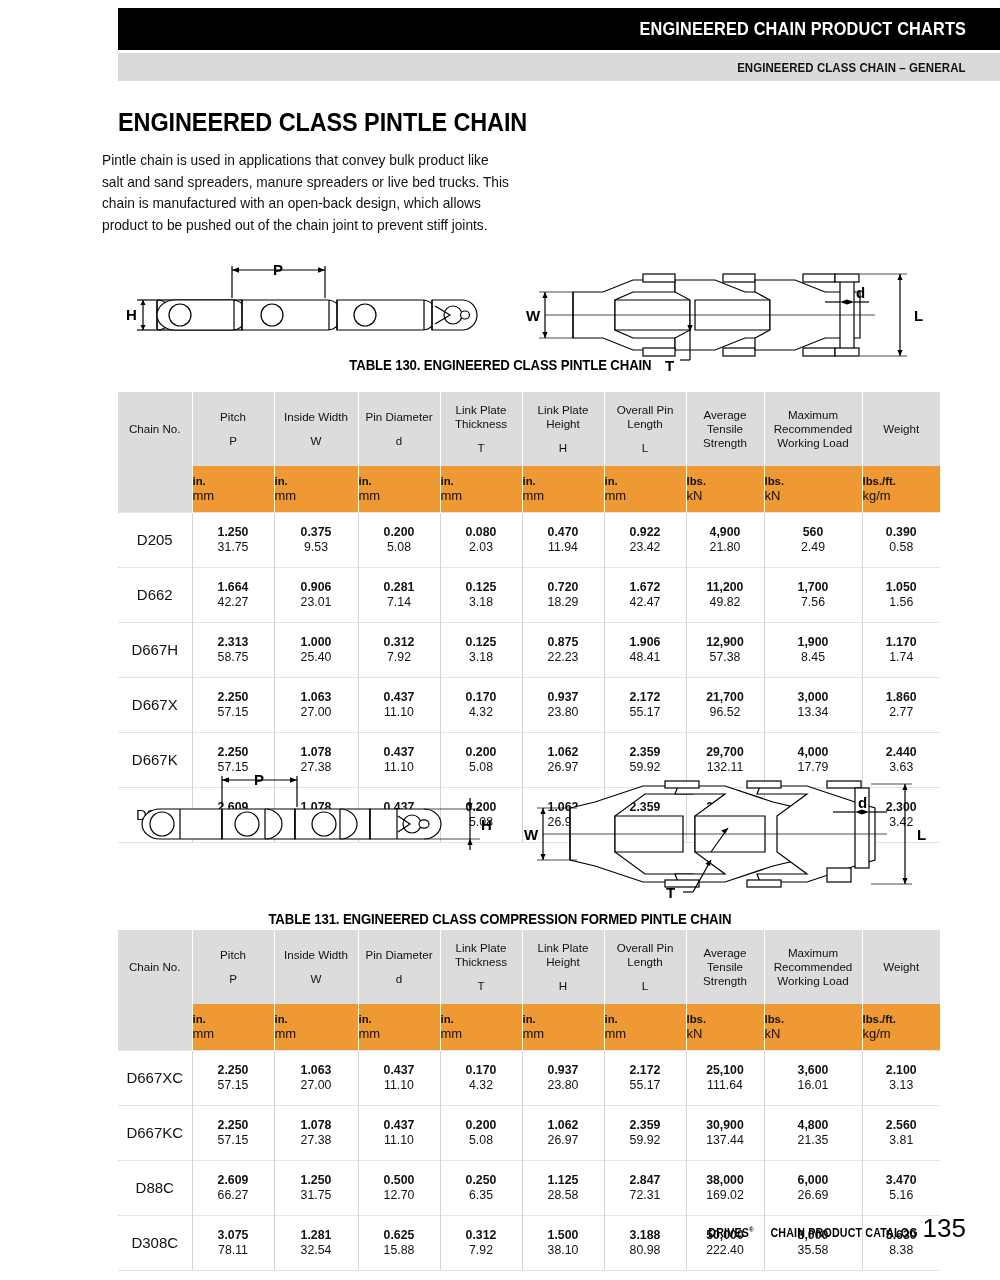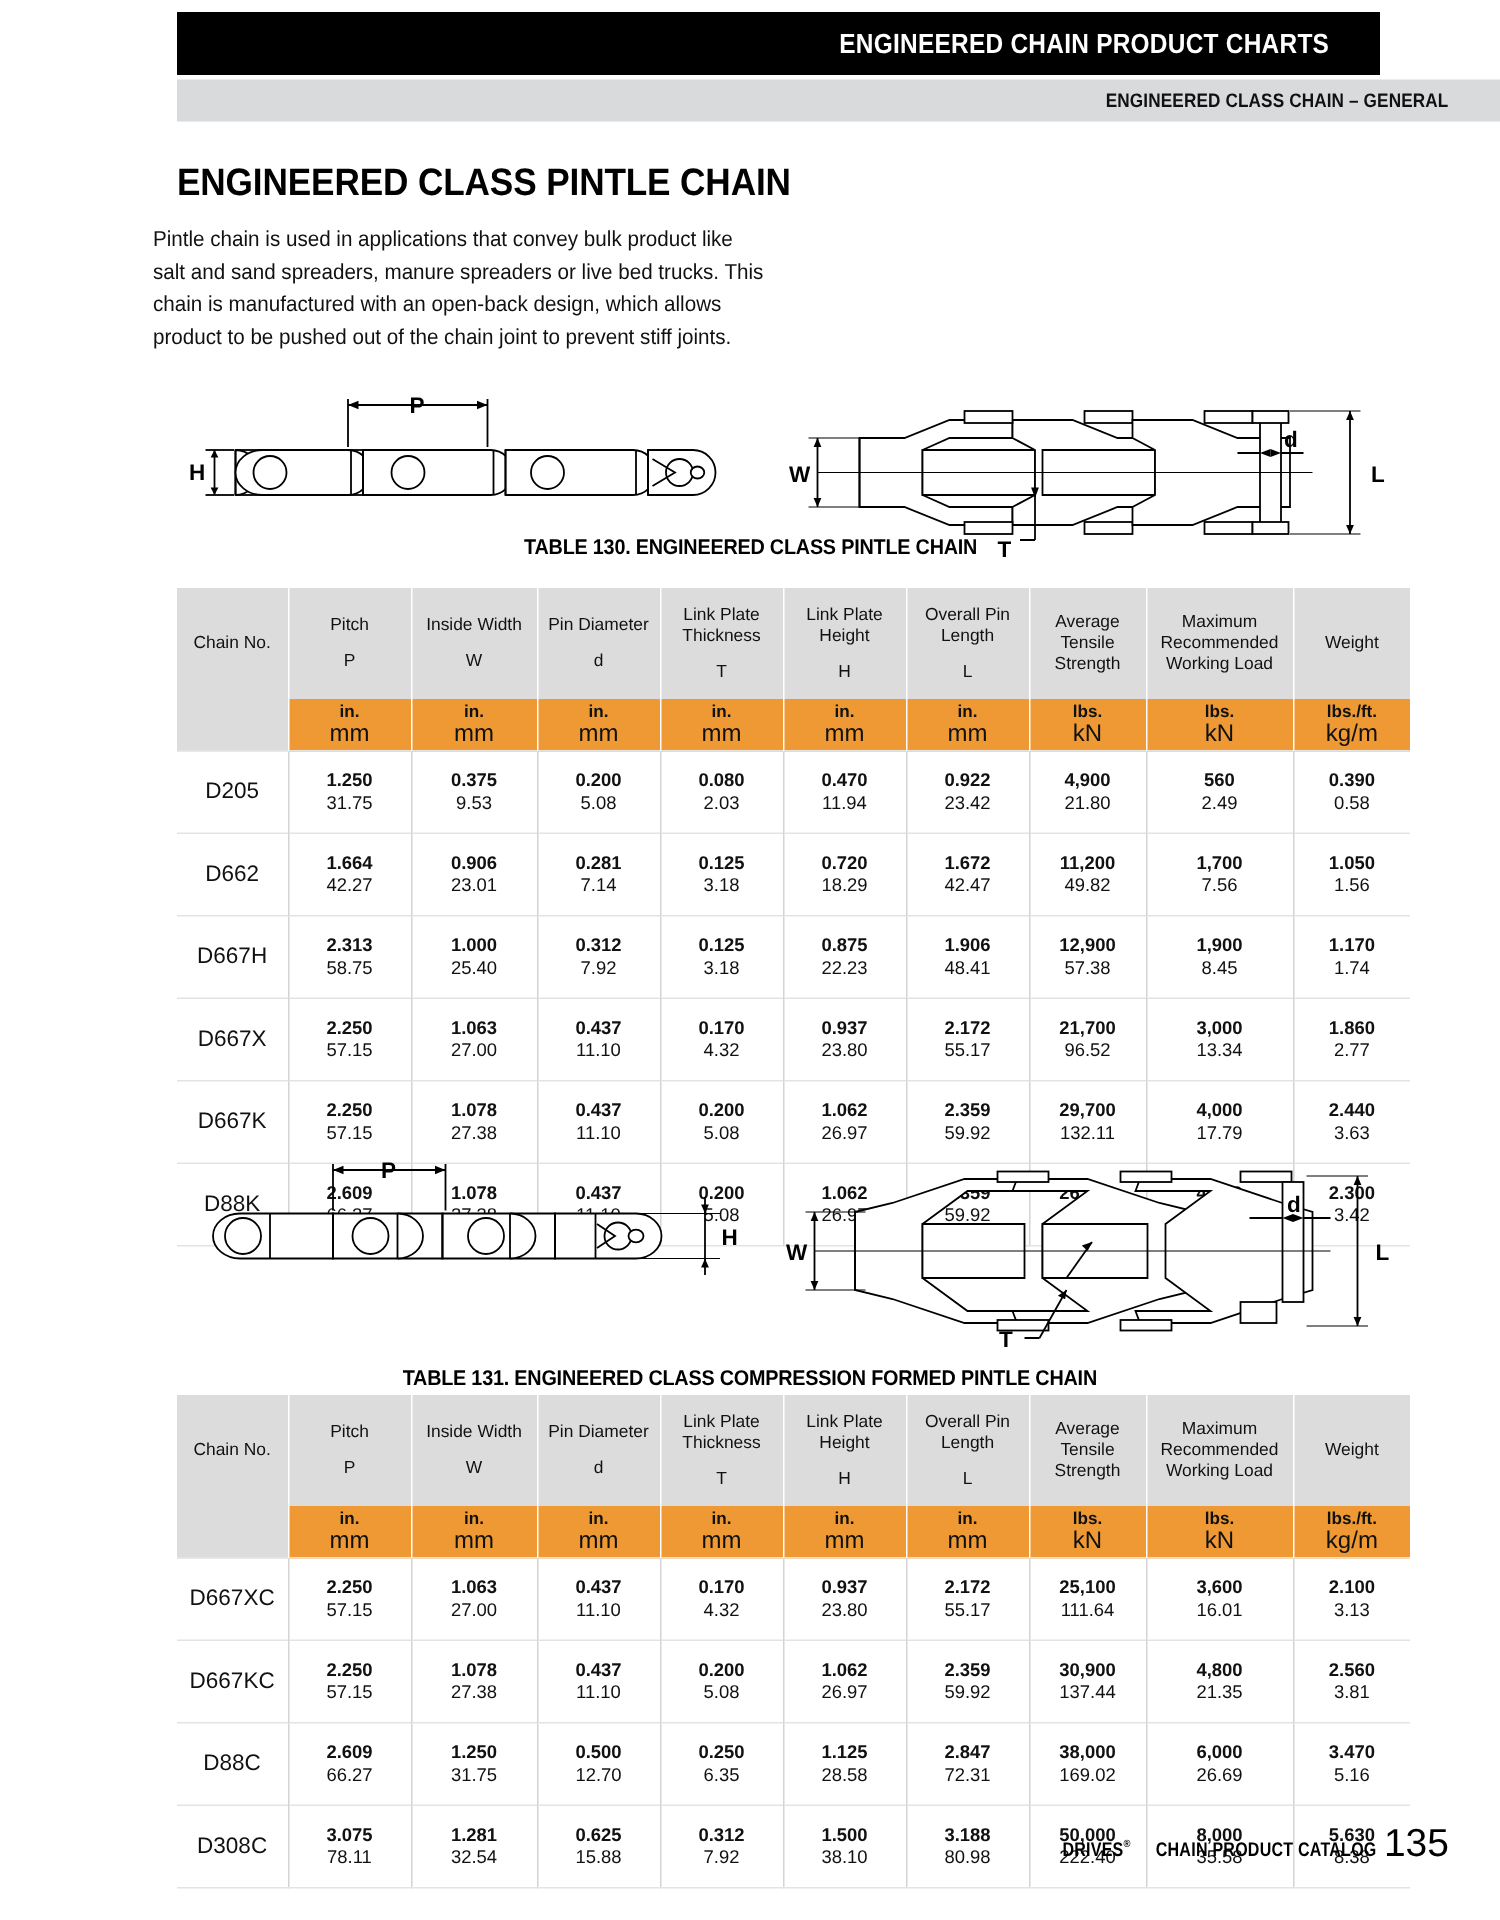--- a/index.html
+++ b/index.html
@@ -1,19 +1,19 @@
 <!DOCTYPE html>
 <html><head>
 <meta charset="utf-8">
 <style>
   html,body{margin:0;padding:0;background:#fff;}
   body{width:1000px;height:1280px;position:relative;font-family:"Liberation Sans",sans-serif;color:#000;-webkit-font-smoothing:antialiased;}
 
   
-  .band-black{position:absolute;left:118px;top:8px;width:802px;height:42px;background:#000;}
+  .band-black{position:absolute;left:118px;top:8px;width:882px;height:42px;background:#000;}
   .band-black .t{position:absolute;right:34px;top:50%;transform:translateY(-50%);
       color:#fff;font-weight:bold;font-size:18.5px;letter-spacing:.2px;
       font-stretch:condensed;transform-origin:right center;}
   .band-gray{position:absolute;left:118px;top:53px;width:882px;height:28px;background:#d9dadb;}
   .band-gray .t{position:absolute;right:34px;top:50%;transform:translateY(-50%);
       color:#111;font-weight:bold;font-size:13px;letter-spacing:.1px;}
   .squish{display:inline-block;transform:scaleX(.88);transform-origin:right center;}
 
   
   .h1{position:absolute;left:118px;top:108px;font-size:25.5px;font-weight:bold;letter-spacing:-.1px;}
@@ -30,25 +30,25 @@
   .cap span{display:inline-block;transform:scaleX(.93);}
 
   
   table.spec{position:absolute;border-collapse:collapse;table-layout:fixed;width:812px;left:118px;}
   table.spec td,table.spec th{padding:0;margin:0;}
   .hdr td{background:#dcdcdc;vertical-align:middle;text-align:center;
           font-size:11.6px;line-height:14.2px;font-weight:normal;color:#111;
           border-right:1px solid #fff;height:74px;}
   .hdr td:last-child{border-right:none;}
   .hdr .sym{display:block;margin-top:9px;font-size:11.6px;}
-  .units td{background:#ee9933;text-align:center;height:34px;vertical-align:middle;
+  .units td{background:#ee9933;text-align:left;height:46px;vertical-align:middle;
             font-size:11.4px;line-height:13.6px;border-right:1px solid #fff;color:#111;}
   .units td:last-child{border-right:none;}
   .units td b{font-weight:bold;display:block;}
-  .units td i{font-style:normal;display:block;font-size:16px;}
+  .units td i{font-style:normal;display:block;font-size:13px;}
   .units td.chain-no{background:#dcdcdc;}
   .drow td{height:54px;vertical-align:middle;text-align:center;
            border-top:1px solid #e3e3e3;border-right:1px solid #d4d4d4;
            font-size:12.3px;line-height:15.5px;color:#111;}
   .drow td:last-child{border-right:none;}
   .drow td.chain-no{border-right:1px solid #d4d4d4;font-size:15px;}
   .drow td b{font-weight:bold;display:block;}
   .drow td em{font-style:normal;display:block;font-weight:normal;}
   .drow:last-child td{border-bottom:1px solid #e3e3e3;}
 

